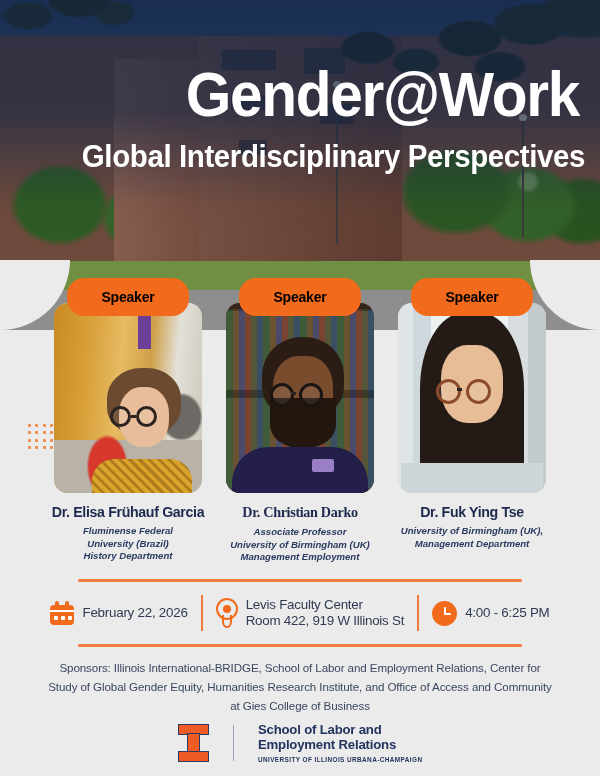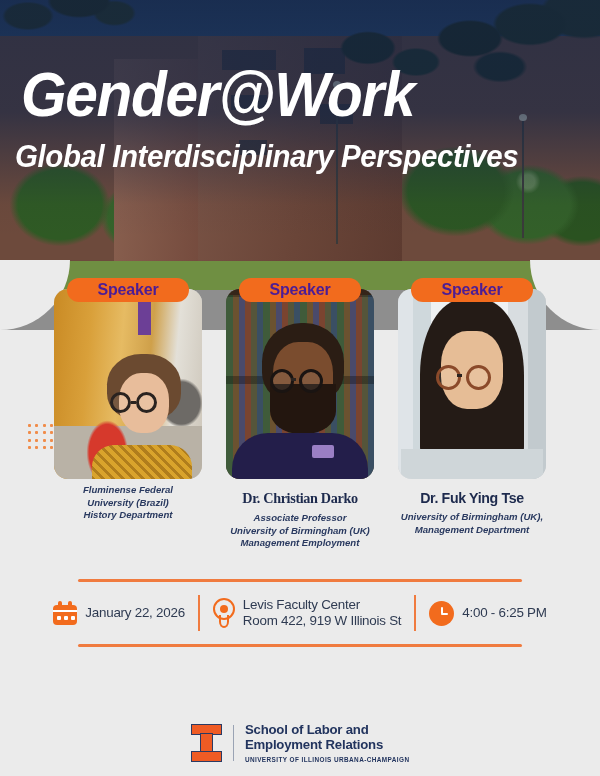--- a/index.html
+++ b/index.html
@@ -129,23 +129,22 @@
     z-index: 4;
   }
   .notch.left  { left: 0;  border-bottom-right-radius: 999px; }
   .notch.right { right: 0; border-bottom-left-radius: 999px; }
 
   
   .title-wrap {
     position: absolute;
     left: 0; top: 62px;
     width: 600px;
-    text-align: left;
+    text-align: right;
     z-index: 6;
-    font-style: italic;
   }
   .main-title {
     font-family: "Liberation Sans Narrow", "Liberation Sans", sans-serif;
     font-size: 63px;
     font-weight: 700;
     letter-spacing: -1.4px;
     color: #ffffff;
     line-height: 1.03;
     transform: scaleX(.93);
   }
@@ -173,25 +172,25 @@
   }
   .sp.s0 { left: 52px;  }
   .sp.s1 { left: 224px; }
   .sp.s2 { left: 396px; }
 
   .badge {
     position: relative;
     z-index: 3;
     margin: 0 auto;
     width: 122px;
-    height: 24px;
+    height: 38px;
     border-radius: 17px;
     background: #f26b1d;
-    color: #4c1d95;
-    font-size: 16px;
+    color: #000000;
+    font-size: 14px;
     font-weight: 700;
     letter-spacing: -.2px;
     display: flex;
     align-items: center;
     justify-content: center;
   }
   .photo {
     position: relative;
     z-index: 2;
     margin: -13px auto 0;
@@ -502,21 +501,21 @@
   }
 
   
   .logo {
     position: absolute;
     left: 0; top: 722px;
     width: 600px;
     display: flex;
     align-items: center;
     justify-content: center;
-    gap: 11px;
+    gap: 24px;
     z-index: 3;
   }
   .block-i {
     position: relative;
     width: 31px; height: 38px;
     flex: 0 0 auto;
   }
   .block-i .seg {
     position: absolute;
     background: #ef5b24;
@@ -603,20 +602,21 @@
           <div class="p0-purple"></div>
           <div class="p0-hair"></div>
           <div class="p0-face"></div>
           <div class="glasses g0">
               <i></i>
               <i></i>
             </div>
           <div class="p0-body"></div>
         </div>
       </div>
+      <div class="sp-name">Dr. Elisa Frühauf Garcia</div>
       <div class="sp-aff">Fluminense Federal
 University (Brazil)
 History Department</div>
     </div>
 
     <div class="sp s1">
       <div class="badge">Speaker</div>
       <div class="photo">
         <div class="photo-inner p1">
           <div class="p1-shelf"></div>
@@ -667,21 +667,21 @@
         <div class="tab l"></div>
           <div class="tab r"></div>
         <div class="body"></div>
         <div class="bar"></div>
         <div class="dots">
             <b></b>
             <b></b>
             <b></b>
           </div>
       </div>
-      <div class="ev-text">January 22, 2026</div>
+      <div class="ev-text">February 22, 2026</div>
     </div>
 
     <div class="vline"></div>
 
     <div class="ev">
       <div class="ic-pin">
         <div class="head"></div>
         <div class="core"></div>
         <div class="tail"></div>
       </div>
@@ -694,20 +694,21 @@
     <div class="ev">
       <div class="ic-clock">
         <div class="h"></div>
           <div class="m"></div>
       </div>
       <div class="ev-text">4:00 - 6:25 PM</div>
     </div>
 
   </div>
 
+  <div class="sponsors">Sponsors: Illinois International-BRIDGE, School of Labor and Employment Relations, Center for Study of Global Gender Equity, Humanities Research Institute, and Office of Access and Community at Gies College of Business</div>
 
   <div class="logo">
     <div class="block-i">
       <div class="seg top"></div>
       <div class="seg mid"></div>
       <div class="seg bot"></div>
     </div>
     <div class="logo-div"></div>
     <div class="logo-txt">
       <div class="logo-l1">School of Labor and</div>

